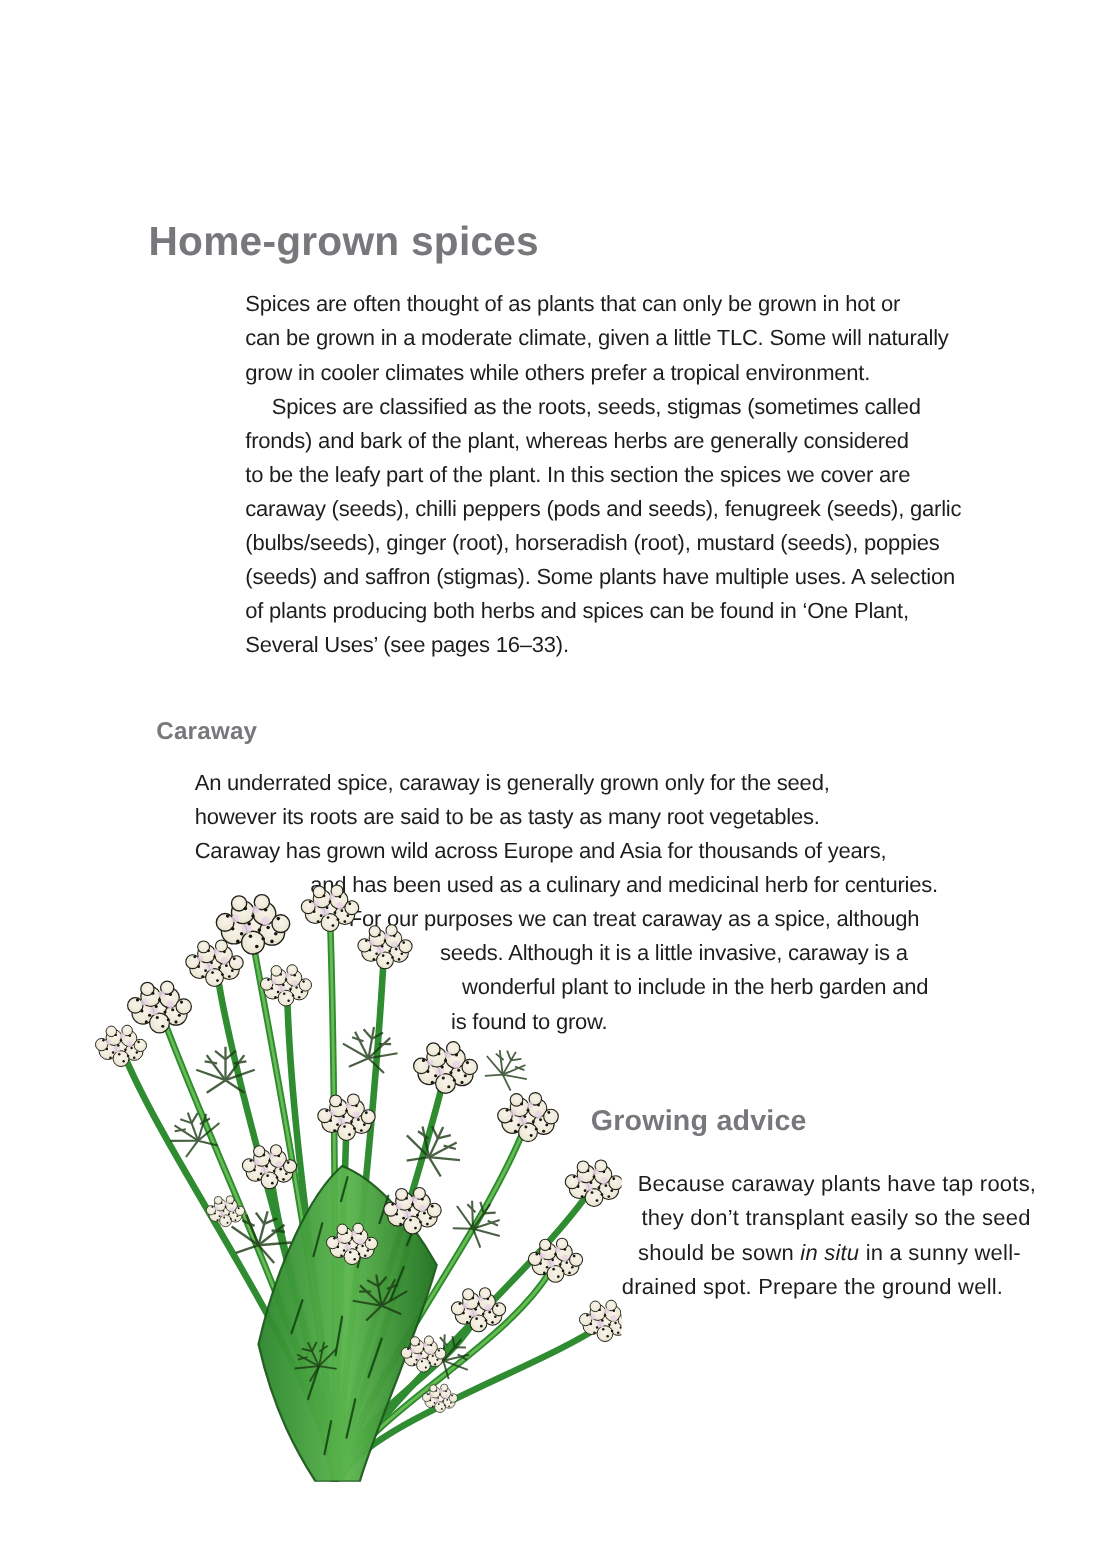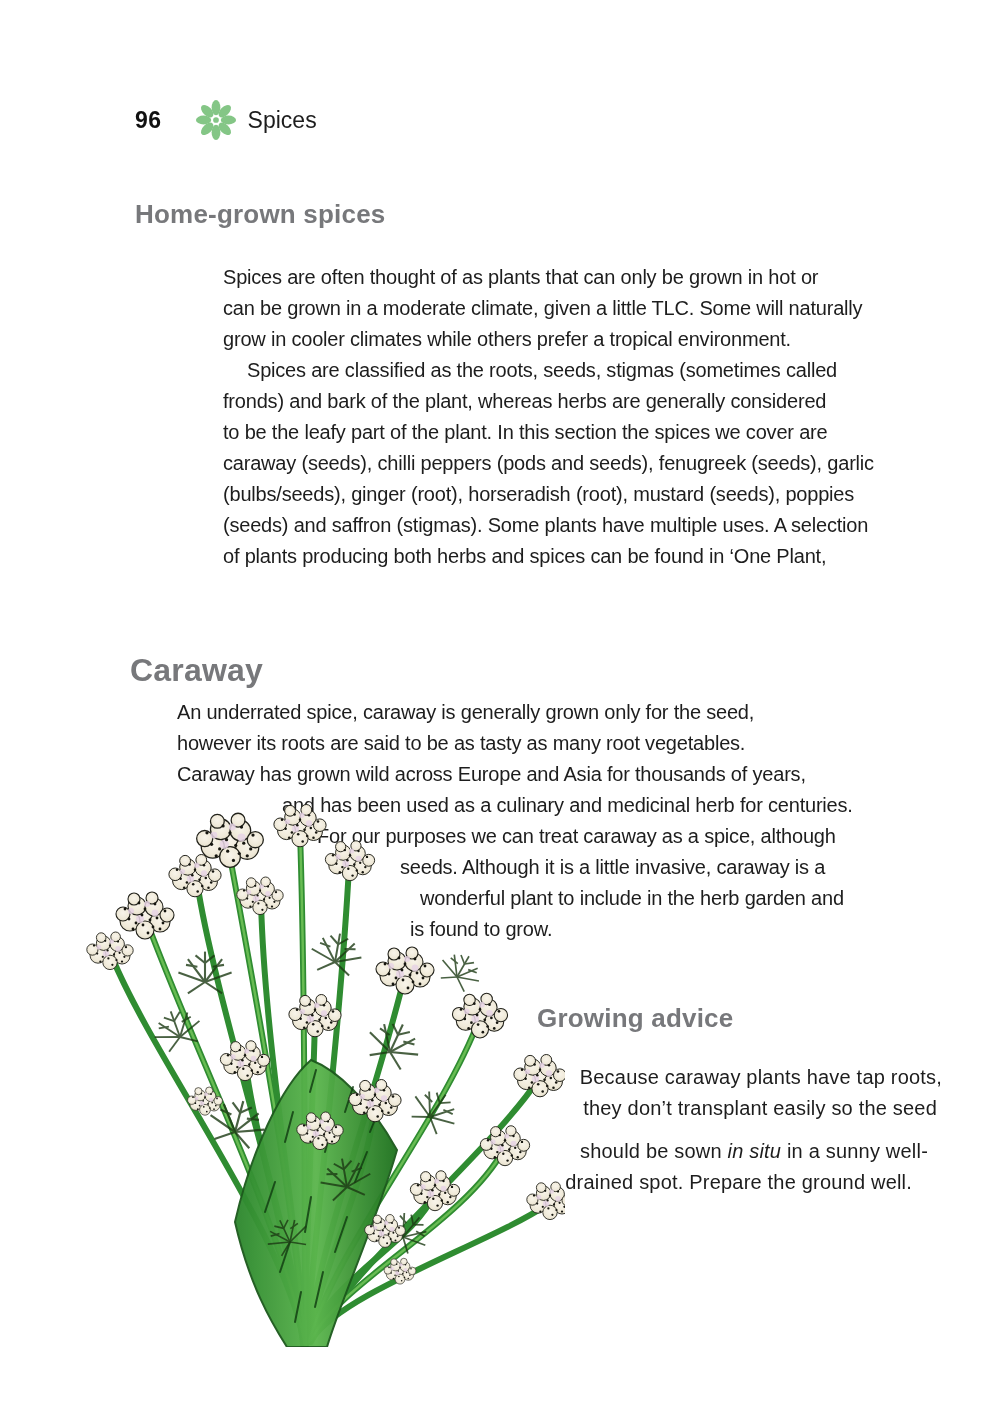--- a/index.html
+++ b/index.html
@@ -8,86 +8,70 @@
     font-family:"Liberation Sans", sans-serif; color:#1d1d1d; overflow:hidden;
   }
   
   .runhead { position:absolute; left:135px; top:99px; display:flex; align-items:center; }
   .page-num { font-size:23px; font-weight:bold; letter-spacing:0.5px; color:#111; }
   .head-icon { width:42px; height:42px; margin-left:33px; }
   .head-label { font-size:23px; margin-left:11px; color:#1d1d1d; }
 
   
   .h-gray { color:#77787b; font-weight:bold; letter-spacing:0.2px; }
-  .main-title { position:absolute; left:135px; top:199px; font-size:26px; }
-  .caraway-title { position:absolute; left:130px; top:652px; font-size:32px;text-align:right; }
+  .main-title { position:absolute; left:135px; top:199px; font-size:37px; }
+  .caraway-title { position:absolute; left:142px; top:652px; font-size:22px;text-align:right; }
   .growing-title { position:absolute; left:537px; top:1003px; font-size:26px; }
 
   
   .bodytext { font-size:20px; line-height:31px; letter-spacing:-0.2px; color:#1d1d1d; }
   .line { white-space:pre-wrap; }
   .intro-block { position:absolute; left:199px; top:262px; width:740px;margin-left:24px; }
   .para2 .line:nth-child(1) { text-indent:24px; }
 
   .caraway-para { position:absolute; left:177px; top:697px; width:762px; }
   .caraway-para .line:nth-child(4) { padding-left:105px; }
   .caraway-para .line:nth-child(5) { padding-left:140px; }
   .caraway-para .line:nth-child(6) { padding-left:223px; }
   .caraway-para .line:nth-child(7) { padding-left:243px; }
   .caraway-para .line:nth-child(8) { padding-left:233px; }
   .caraway-para .line:nth-child(9) { padding-left:255px; }
 
   .growing-para { position:absolute; left:524px; top:1062px; width:418px; text-align:right; letter-spacing:0.2px; }
   .growing-para .gline:nth-child(2) { padding-right:5px; }
-  .growing-para .gline:nth-child(3) { padding-right:14px;margin-top:12px; }
+  .growing-para .gline:nth-child(3) { padding-right:14px; }
   .growing-para .gline:nth-child(4) { padding-right:30px; }
   .it { font-style:italic; }
 
   
   .plant { position:absolute; left:85px; top:802px; width:480px; height:545px; }
 </style>
 </head>
 <body>
 
 <div class="page">
 
-  <div class="runhead">
-    <span class="page-num">96</span>
-    <svg class="head-icon" viewBox="0 0 44 44" aria-hidden="true">
-      <g fill="#84c686">
-        <ellipse cx="22" cy="9" rx="4.6" ry="8"></ellipse>
-        <ellipse cx="22" cy="35" rx="4.6" ry="8"></ellipse>
-        <ellipse cx="9" cy="22" rx="8" ry="4.6"></ellipse>
-        <ellipse cx="35" cy="22" rx="8" ry="4.6"></ellipse>
-        <ellipse cx="12.8" cy="12.8" rx="4.6" ry="8" transform="rotate(-45 12.8 12.8)"></ellipse>
-        <ellipse cx="31.2" cy="31.2" rx="4.6" ry="8" transform="rotate(-45 31.2 31.2)"></ellipse>
-        <ellipse cx="31.2" cy="12.8" rx="4.6" ry="8" transform="rotate(45 31.2 12.8)"></ellipse>
-        <ellipse cx="12.8" cy="31.2" rx="4.6" ry="8" transform="rotate(45 12.8 31.2)"></ellipse>
-        <circle cx="22" cy="22" r="3"></circle>
-      </g>
-    </svg>
-    <span class="head-label">Spices</span>
-  </div>
 
   <div class="main-title h-gray">Home-grown spices</div>
 
   <div class="intro-block bodytext">
     <div class="para1">
         <div class="line">Spices are often thought of as plants that can only be grown in hot or</div>
         <div class="line">can be grown in a moderate climate, given a little TLC. Some will naturally</div>
         <div class="line">grow in cooler climates while others prefer a tropical environment.</div>
       </div>
     <div class="para2">
         <div class="line">Spices are classified as the roots, seeds, stigmas (sometimes called</div>
         <div class="line">fronds) and bark of the plant, whereas herbs are generally considered</div>
         <div class="line">to be the leafy part of the plant. In this section the spices we cover are</div>
         <div class="line">caraway (seeds), chilli peppers (pods and seeds), fenugreek (seeds), garlic</div>
         <div class="line">(bulbs/seeds), ginger (root), horseradish (root), mustard (seeds), poppies</div>
         <div class="line">(seeds) and saffron (stigmas). Some plants have multiple uses. A selection</div>
         <div class="line">of plants producing both herbs and spices can be found in ‘One Plant,</div>
+        <div class="line">Several Uses’ (see pages 16–33).</div>
       </div>
   </div>
 
   <div class="caraway-title h-gray">Caraway</div>
   <div class="caraway-para bodytext">
       <div class="line">An underrated spice, caraway is generally grown only for the seed,</div>
       <div class="line">however its roots are said to be as tasty as many root vegetables.</div>
       <div class="line">Caraway has grown wild across Europe and Asia for thousands of years,</div>
       <div class="line">and has been used as a culinary and medicinal herb for centuries.</div>
       <div class="line">For our purposes we can treat caraway as a spice, although</div>

